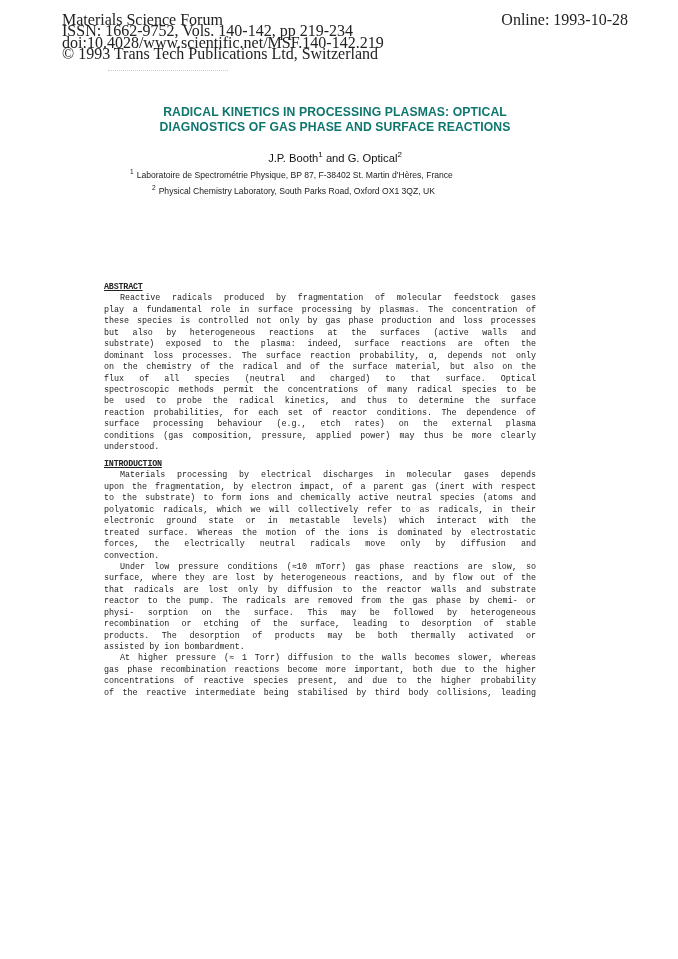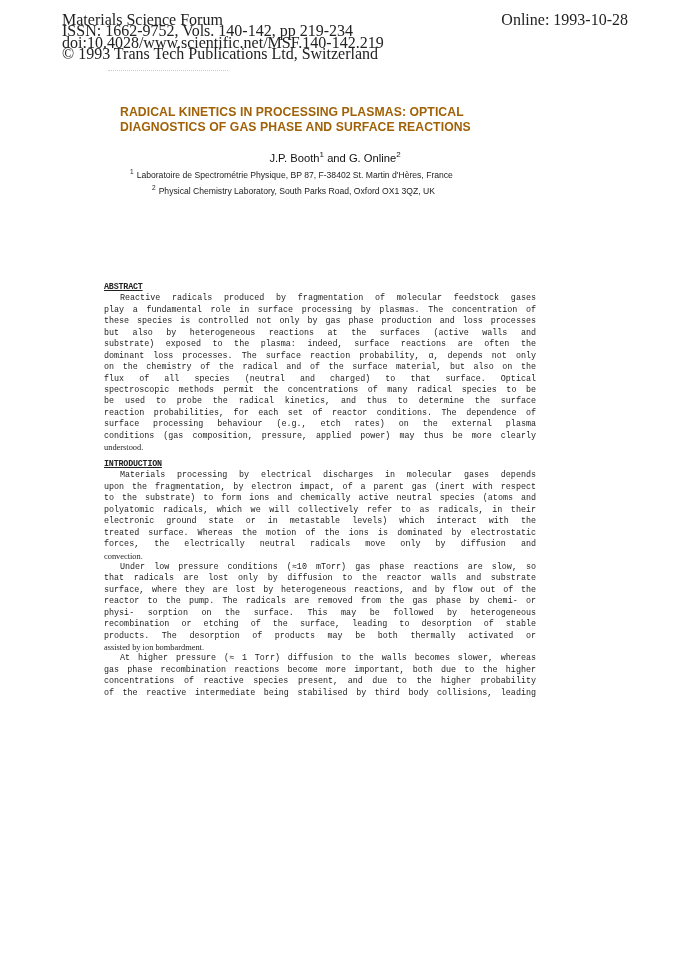--- a/index.html
+++ b/index.html
@@ -2,34 +2,34 @@
 <html><head>
 <meta charset="utf-8">
 <style>
   html, body { margin: 0; padding: 0; background: #ffffff; }
   body { width: 678px; height: 959px; position: relative; overflow: hidden; color: #111; }
   .hdr { position: absolute; font-family: "Liberation Serif", serif; font-size: 16px; line-height: 11.3px; color: #222; }
   .hdr-left { left: 62px; top: 14px; }
   .hdr-right { right: 50px; top: 14px; }
   .hdr-line { display: block; white-space: nowrap; }
   .faint-rule { position: absolute; left: 108px; top: 70px; width: 120px; height: 1px; border-top: 1px dotted #ccc; }
-  .title { position: absolute; left: 120px; width: 430px; top: 105px; text-align: left; font-family: "Liberation Sans", sans-serif; font-weight: bold; font-size: 12.2px; line-height: 15px; color: #a16207; letter-spacing: 0.1px; }
+  .title { position: absolute; left: 120px; width: 430px; top: 105px; text-align: center; font-family: "Liberation Sans", sans-serif; font-weight: bold; font-size: 12.2px; line-height: 15px; color: #0f766e; letter-spacing: 0.1px; }
   .title span { display: block; }
   .authors { position: absolute; left: 120px; width: 430px; top: 150px; text-align: center; font-family: "Liberation Sans", sans-serif; font-size: 11.2px; color: #111; }
   .authors sup { font-size: 8px; vertical-align: 5px; }
   .affil { position: absolute; font-family: "Liberation Sans", sans-serif; font-size: 8.6px; color: #222; white-space: nowrap; }
   .affil sup { font-size: 6.5px; vertical-align: 4px; margin-right: 3px; }
   .affil-1 { left: 130px; top: 168px; }
   .affil-2 { left: 152px; top: 184px; }
   .section { position: absolute; left: 104px; width: 432px; font-family: "Liberation Mono", monospace; font-size: 8.4px; line-height: 11.45px; color: #222; }
   .section-abstract { top: 282px; }
   .section-intro { top: 459px; }
   .sec-head { text-decoration: underline; display: block; letter-spacing: -0.2px; font-weight: bold; }
   .line { display: block; text-align: justify; text-align-last: justify; white-space: nowrap; height: 11.45px; overflow: hidden; }
-  .line.last { text-align-last: left; font-family: Liberation Serif, serif; }
+  .line.last { text-align-last: left; }
   .line.indent { padding-left: 16px; }
 </style>
 </head>
 <body>
 
 <div class="hdr hdr-left">
   <span class="hdr-line">Materials Science Forum</span>
   <span class="hdr-line">ISSN: 1662-9752, Vols. 140-142, pp 219-234</span>
   <span class="hdr-line">doi:10.4028/www.scientific.net/MSF.140-142.219</span>
   <span class="hdr-line">© 1993 Trans Tech Publications Ltd, Switzerland</span>
@@ -38,21 +38,21 @@
 <div class="faint-rule"></div>
 
 <div class="title">
   <span>RADICAL KINETICS IN PROCESSING PLASMAS: OPTICAL</span>
   <span>DIAGNOSTICS OF GAS PHASE AND SURFACE REACTIONS</span>
 </div>
 
 <div class="authors">
   <span>J.P. Booth</span><sup>1</sup>
   <span>and</span>
-  <span>G. Online</span><sup>2</sup>
+  <span>G. Optical</span><sup>2</sup>
 </div>
 
 <div class="affil affil-1">
   <sup>1</sup><span>Laboratoire de Spectrométrie Physique, BP 87, F-38402 St. Martin d'Hères, France</span>
 </div>
 <div class="affil affil-2">
   <sup>2</sup><span>Physical Chemistry Laboratory, South Parks Road, Oxford OX1 3QZ, UK</span>
 </div>
 
 <div class="section section-abstract">
@@ -80,22 +80,22 @@
   <div>
     <span class="line indent">Materials processing by electrical discharges in molecular gases depends</span>
     <span class="line">upon the fragmentation, by electron impact, of a parent gas (inert with respect</span>
     <span class="line">to the substrate) to form ions and chemically active neutral species (atoms and</span>
     <span class="line">polyatomic radicals, which we will collectively refer to as radicals, in their</span>
     <span class="line">electronic ground state or in metastable levels) which interact with the</span>
     <span class="line">treated surface. Whereas the motion of the ions is dominated by electrostatic</span>
     <span class="line">forces, the electrically neutral radicals move only by diffusion and</span>
     <span class="line last">convection.</span>
     <span class="line indent">Under low pressure conditions (≈10 mTorr) gas phase reactions are slow, so</span>
+    <span class="line">surface, where they are lost by heterogeneous reactions, and by flow out of the</span>
     <span class="line">that radicals are lost only by diffusion to the reactor walls and substrate</span>
-    <span class="line">surface, where they are lost by heterogeneous reactions, and by flow out of the</span>
     <span class="line">reactor to the pump. The radicals are removed from the gas phase by chemi- or</span>
     <span class="line">physi- sorption on the surface. This may be followed by heterogeneous</span>
     <span class="line">recombination or etching of the surface, leading to desorption of stable</span>
     <span class="line">products. The desorption of products may be both thermally activated or</span>
     <span class="line last">assisted by ion bombardment.</span>
     <span class="line indent">At higher pressure (≈ 1 Torr) diffusion to the walls becomes slower, whereas</span>
     <span class="line">gas phase recombination reactions become more important, both due to the higher</span>
     <span class="line">concentrations of reactive species present, and due to the higher probability</span>
     <span class="line">of the reactive intermediate being stabilised by third body collisions, leading</span>
   </div>

